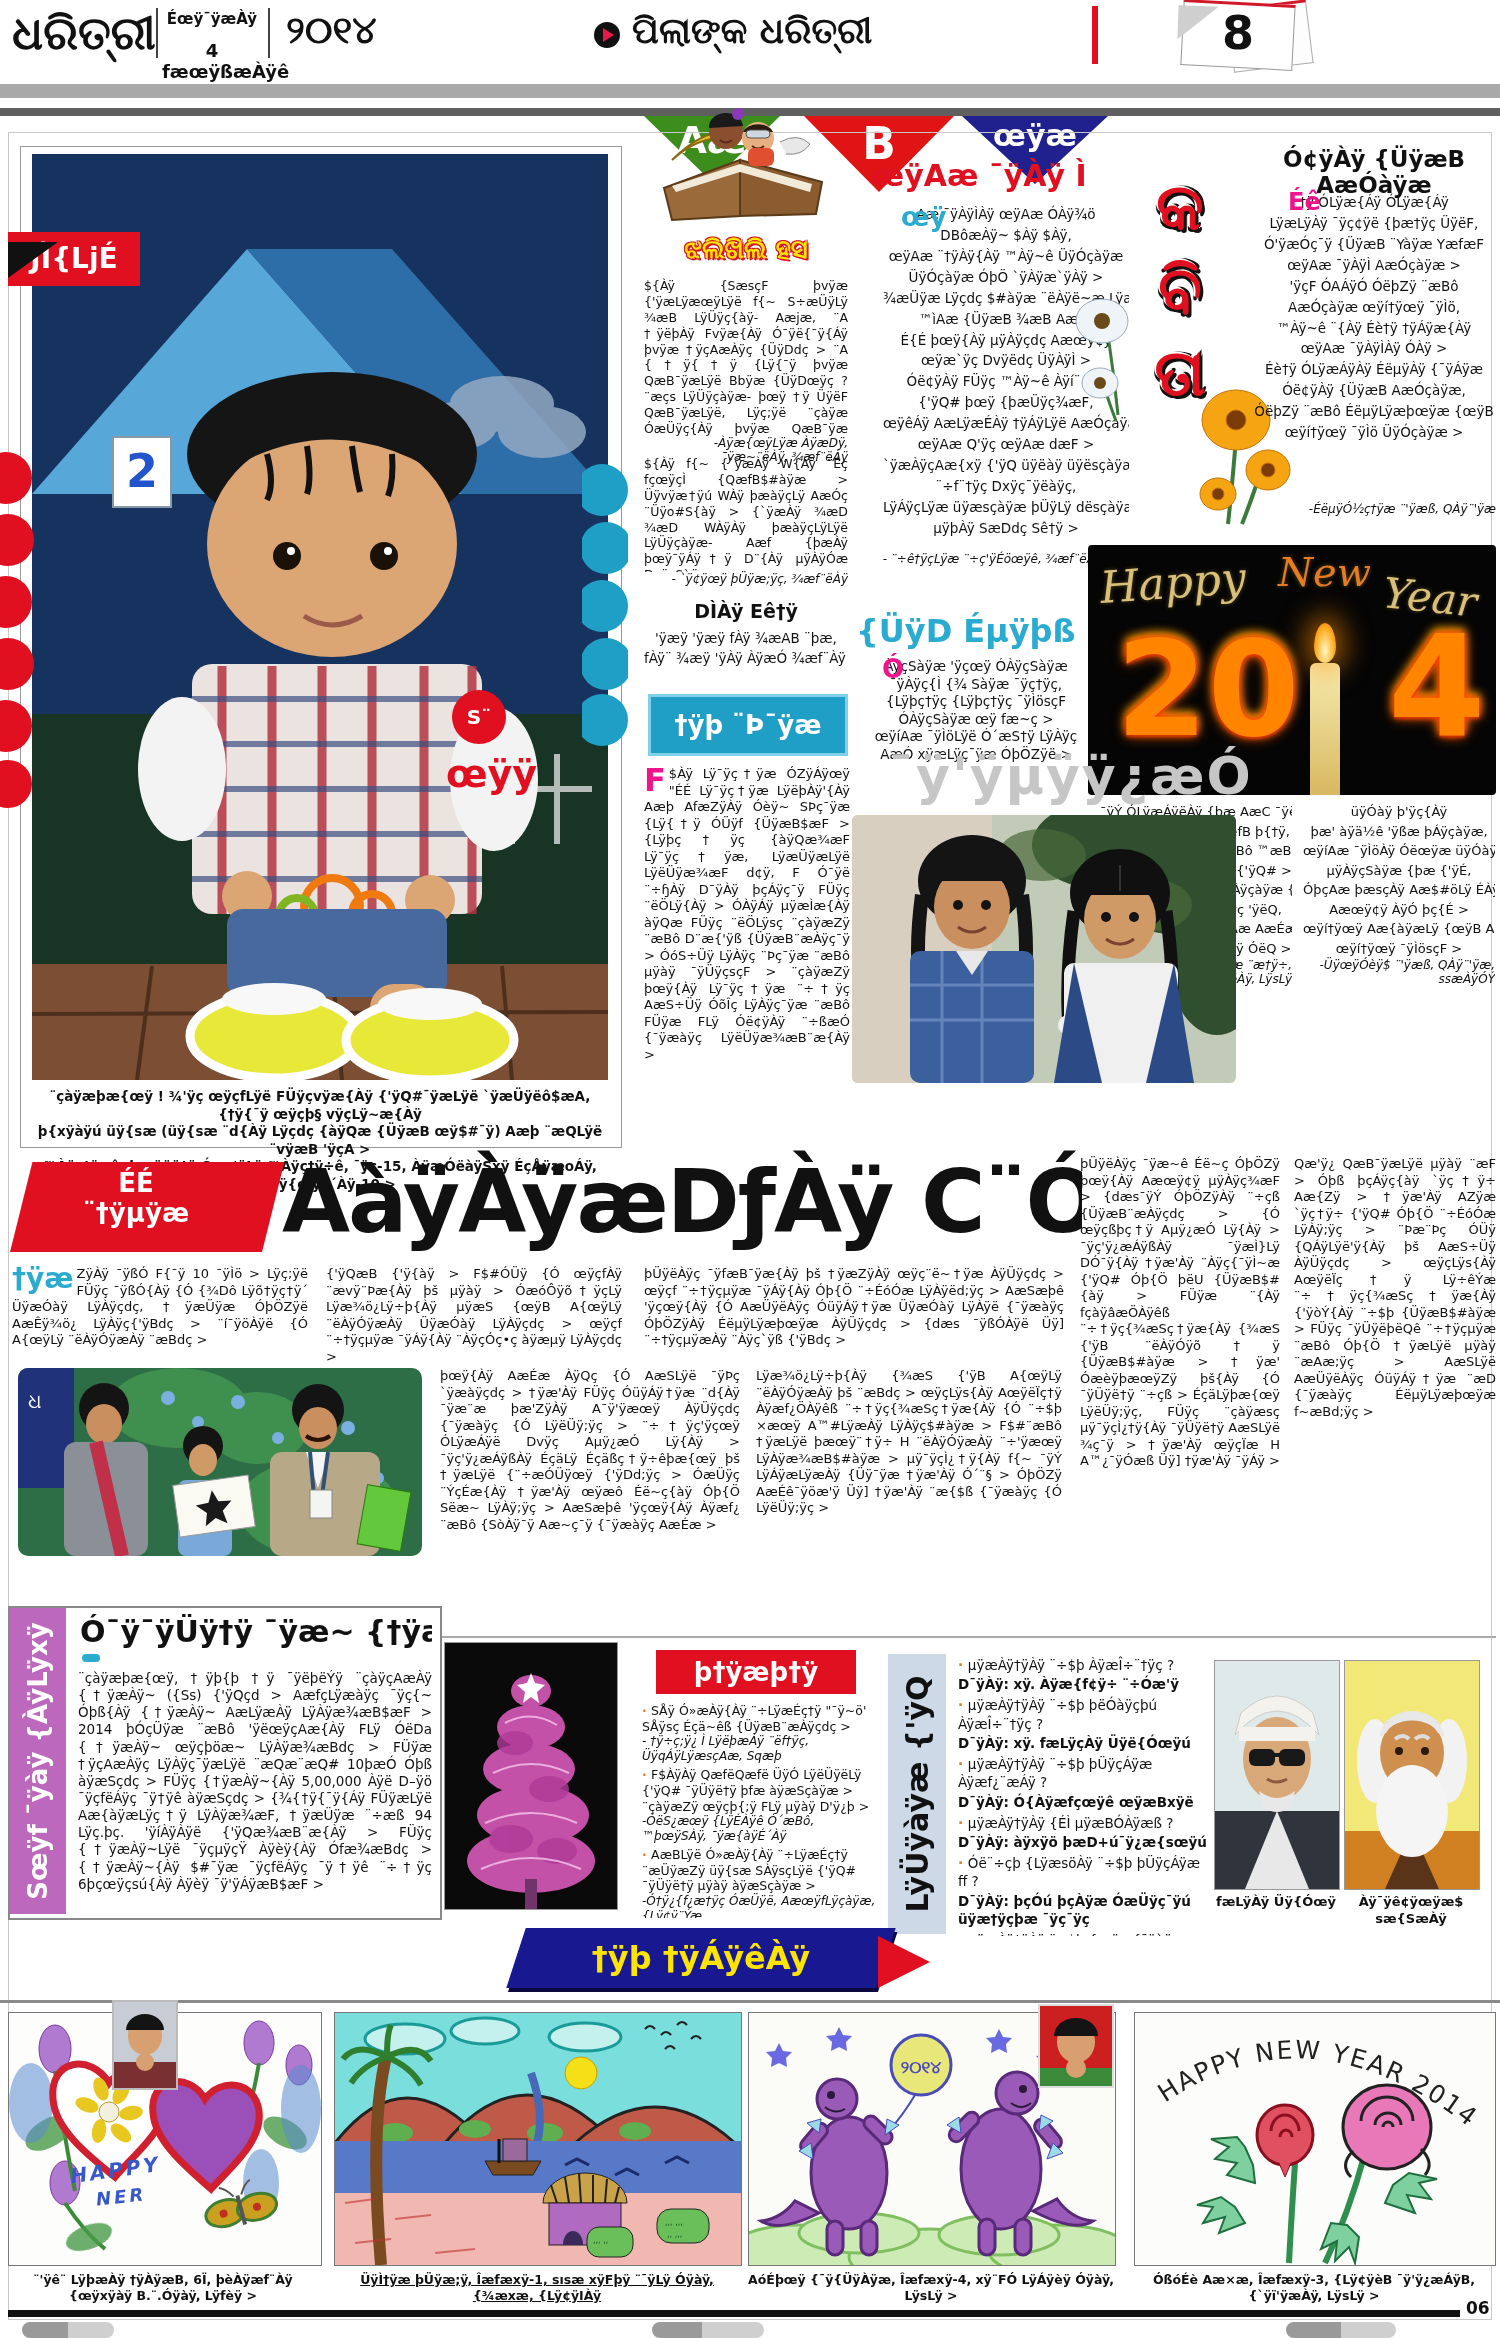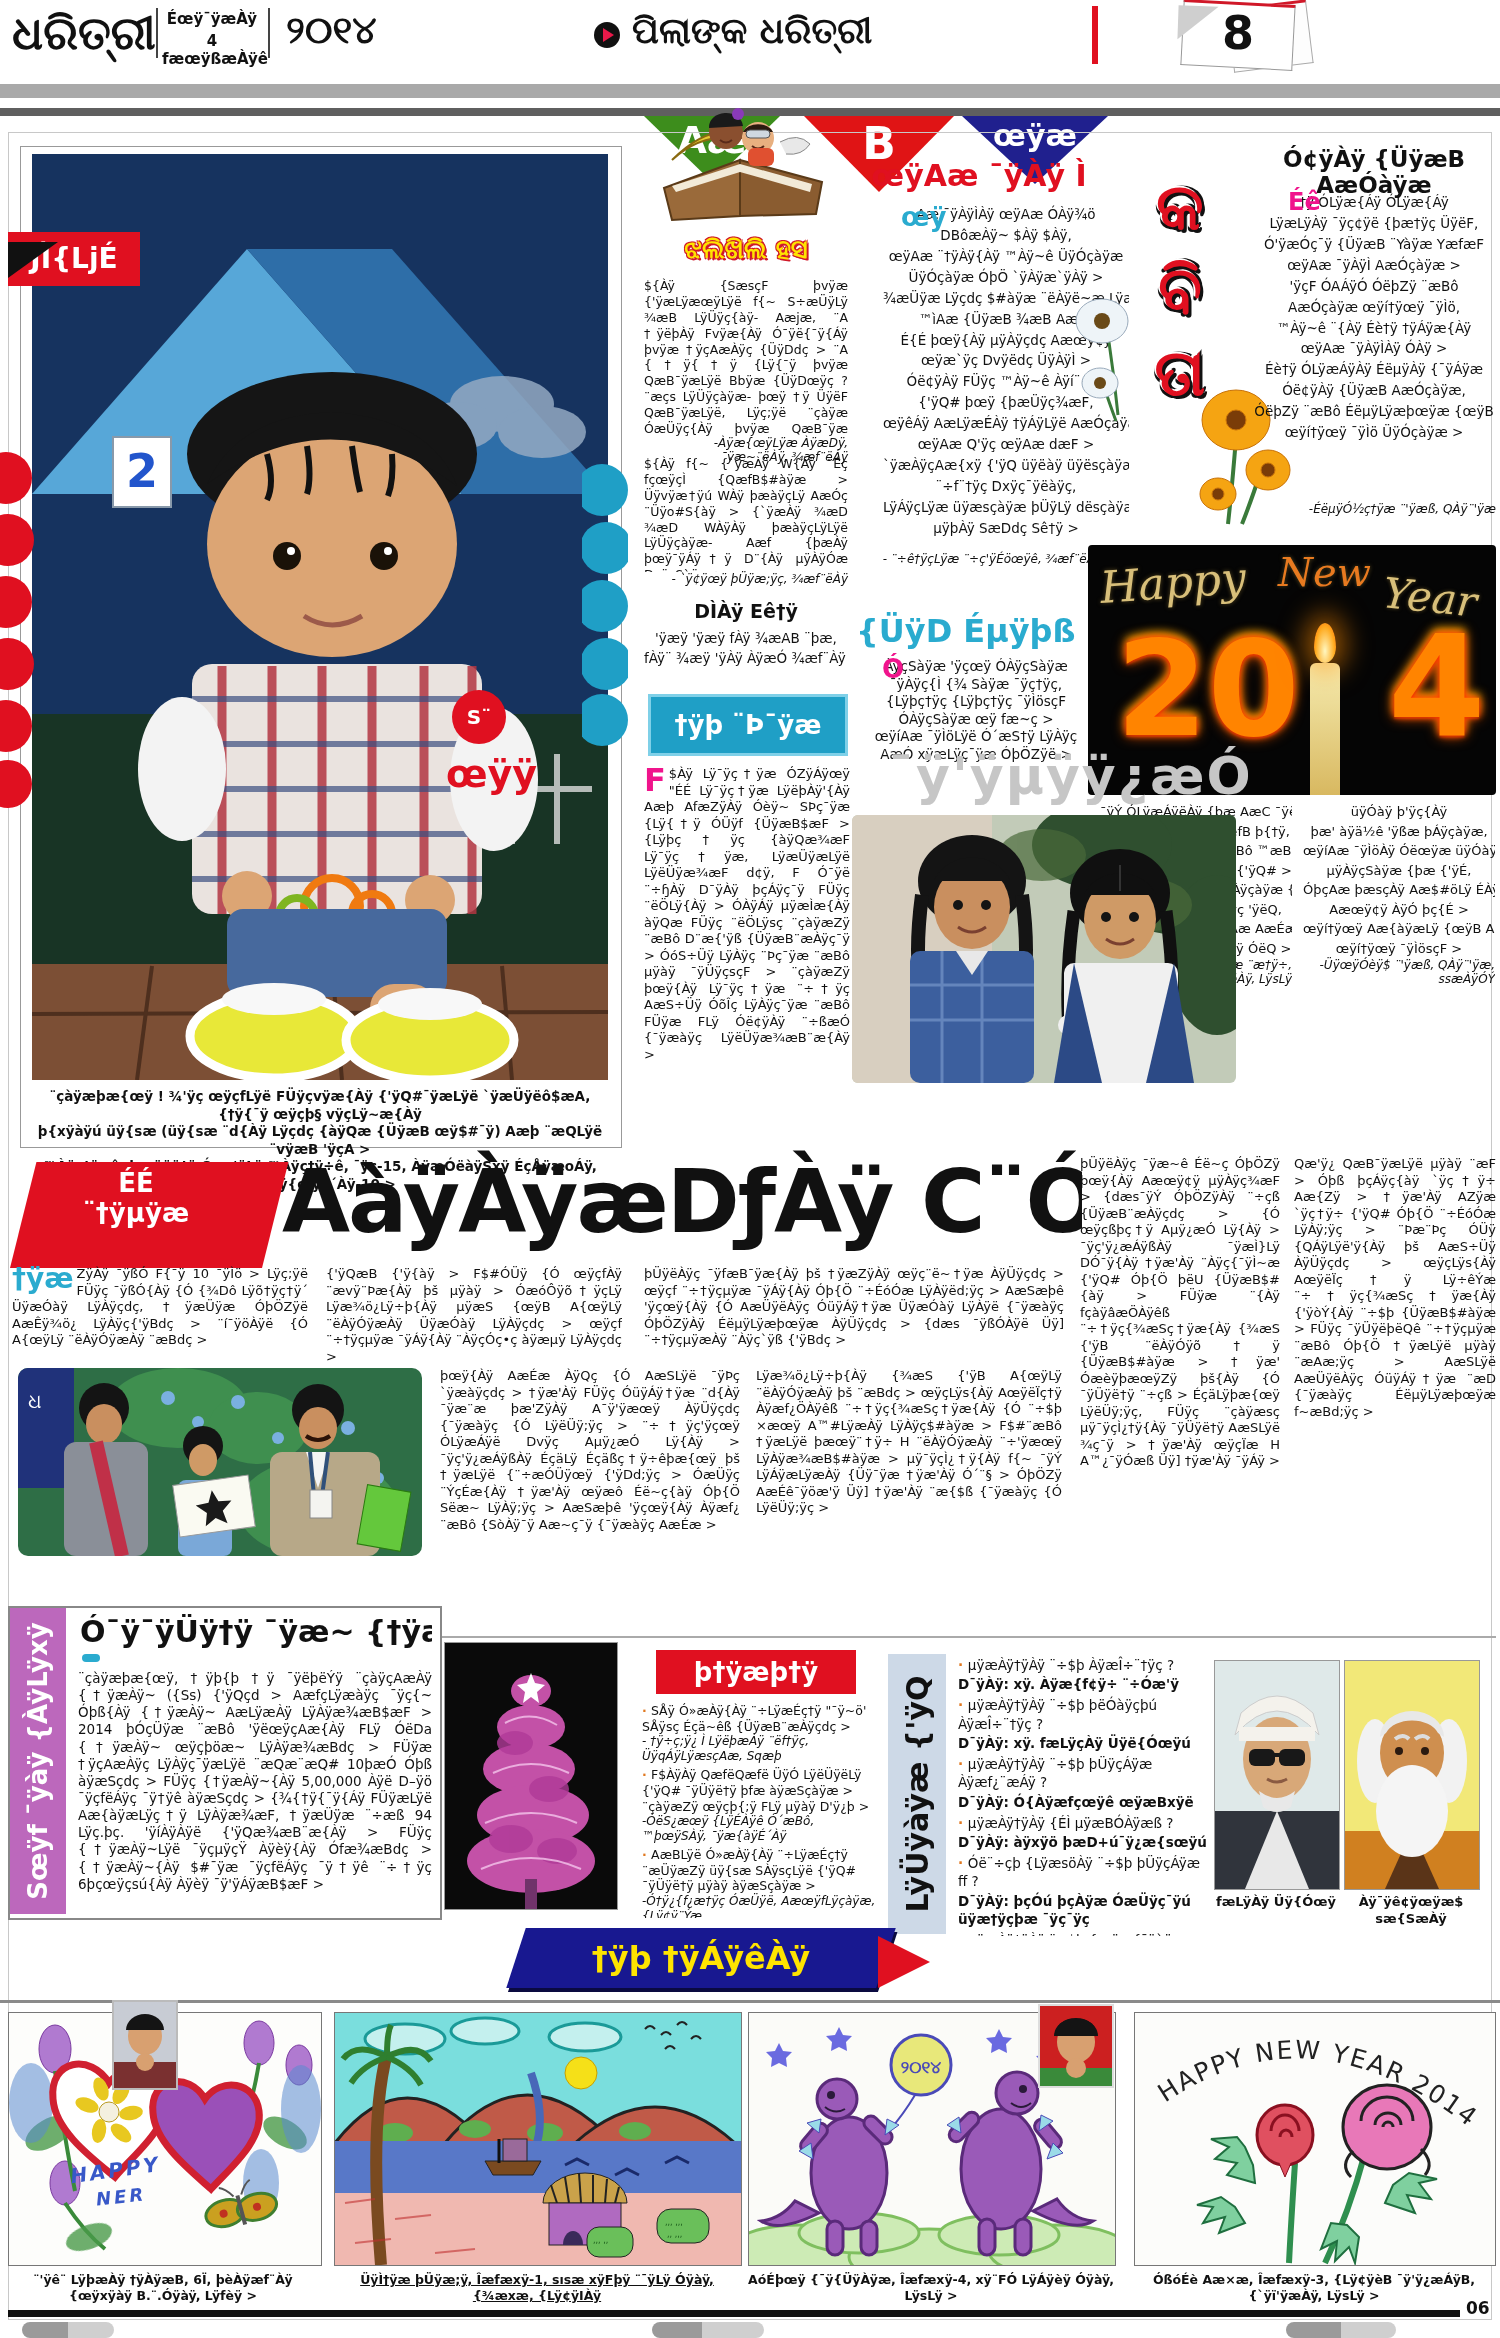--- a/index.html
+++ b/index.html
@@ -36,21 +36,21 @@
      text-shadow:0 0 6px #ff3000,0 0 14px #ff5e00,0 2px 2px #7a1e00,0 -4px 10px #ffd000;}
   .scriptGold{font-family:"DejaVu Serif",serif;font-style:italic;color:#d8bf7a;
      text-shadow:0 0 4px #5a4a20;}
 </style>
 </head>
 <body>
 
 <div class="abs b" style="left:12px;top:2px;width:170px;font-size:46px;line-height:62px;">ଧରିତ୍ରୀ</div>
 <div class="abs" style="left:156px;top:8px;width:2px;height:50px;background:#444;"></div>
 <div class="abs b ctr" style="left:162px;top:10px;width:100px;font-size:15px;">Éœÿ¯ÿæÀÿ</div>
-<div class="abs b ctr" style="left:162px;top:32px;width:100px;font-size:15px;">4 fæœÿßæÀÿê</div>
+<div class="abs b ctr" style="left:162px;top:40px;width:100px;font-size:18px;">4 fæœÿßæÀÿê</div>
 <div class="abs" style="left:268px;top:8px;width:2px;height:50px;background:#444;"></div>
 <div class="abs b" style="left:286px;top:8px;font-size:38px;">୨୦୧୪</div>
 <div class="abs" style="left:594px;top:22px;width:26px;height:26px;border-radius:50%;background:#111;">
   <div class="abs" style="left:9px;top:6px;width:0;height:0;border-left:11px solid #e8194a;border-top:7px solid transparent;border-bottom:7px solid transparent;"></div>
 </div>
 <div class="abs b" style="left:632px;top:10px;font-size:36px;">ପିଲାଙ୍କ ଧରିତ୍ରୀ</div>
 <div class="abs" style="left:1092px;top:6px;width:6px;height:58px;background:#e01020;"></div>
 <div class="abs" style="left:1164px;top:0;width:150px;height:70px;">
   <div class="abs" style="left:66px;top:4px;width:78px;height:60px;background:#fdfdfd;border:1px solid #aaa;transform:rotate(-7deg);border-top:3px solid #d01828;"></div>
   <div class="abs" style="left:18px;top:2px;width:110px;height:62px;background:#fff;border:1px solid #999;transform:rotate(3deg);border-top:3px solid #d01828;"></div>
@@ -395,21 +395,21 @@
     </g>
   <path d="M254,124 q14,10 28,0" stroke="#7a4030" stroke-width="3" fill="none"></path>
   <path d="M222,96 q-10,70 -4,130 M314,96 q10,70 4,130" stroke="#101010" stroke-width="13" fill="none"></path>
   <circle cx="216" cy="210" r="10" fill="#f0f0f0"></circle>
     <circle cx="320" cy="210" r="10" fill="#f0f0f0"></circle>
   <rect x="212" y="148" width="114" height="120" rx="10" fill="#f0f0f0"></rect>
   <polygon points="222,148 250,268 202,268" fill="#2c4a86"></polygon>
   <polygon points="322,148 294,268 342,268" fill="#2c4a86"></polygon>
 </svg>
 
-<div class="abs" style="left:10px;top:1162px;width:252px;height:106px;">
+<div class="abs" style="left:10px;top:1162px;width:252px;height:90px;">
   <div class="abs" style="left:0;top:0;width:100%;height:100%;background:#e01020;transform:skewX(-14deg);transform-origin:bottom left;"></div>
   <div class="abs ctr" style="left:0;top:6px;width:100%;color:#fff;">
     <div class="b" style="font-size:26px;">ÉÉ</div>
     <div class="b" style="font-size:26px;">¨†ÿµÿæ</div>
   </div>
 </div>
 <div class="abs b" style="left:282px;top:1150px;width:800px;font-size:88px;letter-spacing:-2px;white-space:nowrap;overflow:hidden;">AàÿÀÿæDƒÀÿ C¨Ó†ÿæ</div>
 <div class="abs jt" style="left:12px;top:1266px;width:296px;height:96px;">
   <span class="drop" style="color:#2aabcf;font-size:28px;">†ÿæ</span><span>ZÿÀÿ ¯ÿßÓ F{¯ÿ 10 ¯ÿÌö &gt; Lÿç;ÿë FÜÿç ¯ÿßÓ{Àÿ {Ó {¾Dô Lÿõ†ÿç†ÿ´ ÜÿæÓàÿ LÿÀÿçdç, †ÿæÜÿæ ÓþÖZÿë AæÊÿ¾ö¿ LÿÀÿç{'ÿBdç &gt; ¨í¯ÿöÀÿë {Ó A{œÿLÿ ¨ëÀÿÓÿæÀÿ ¨æBdç &gt;</span>
 </div>

